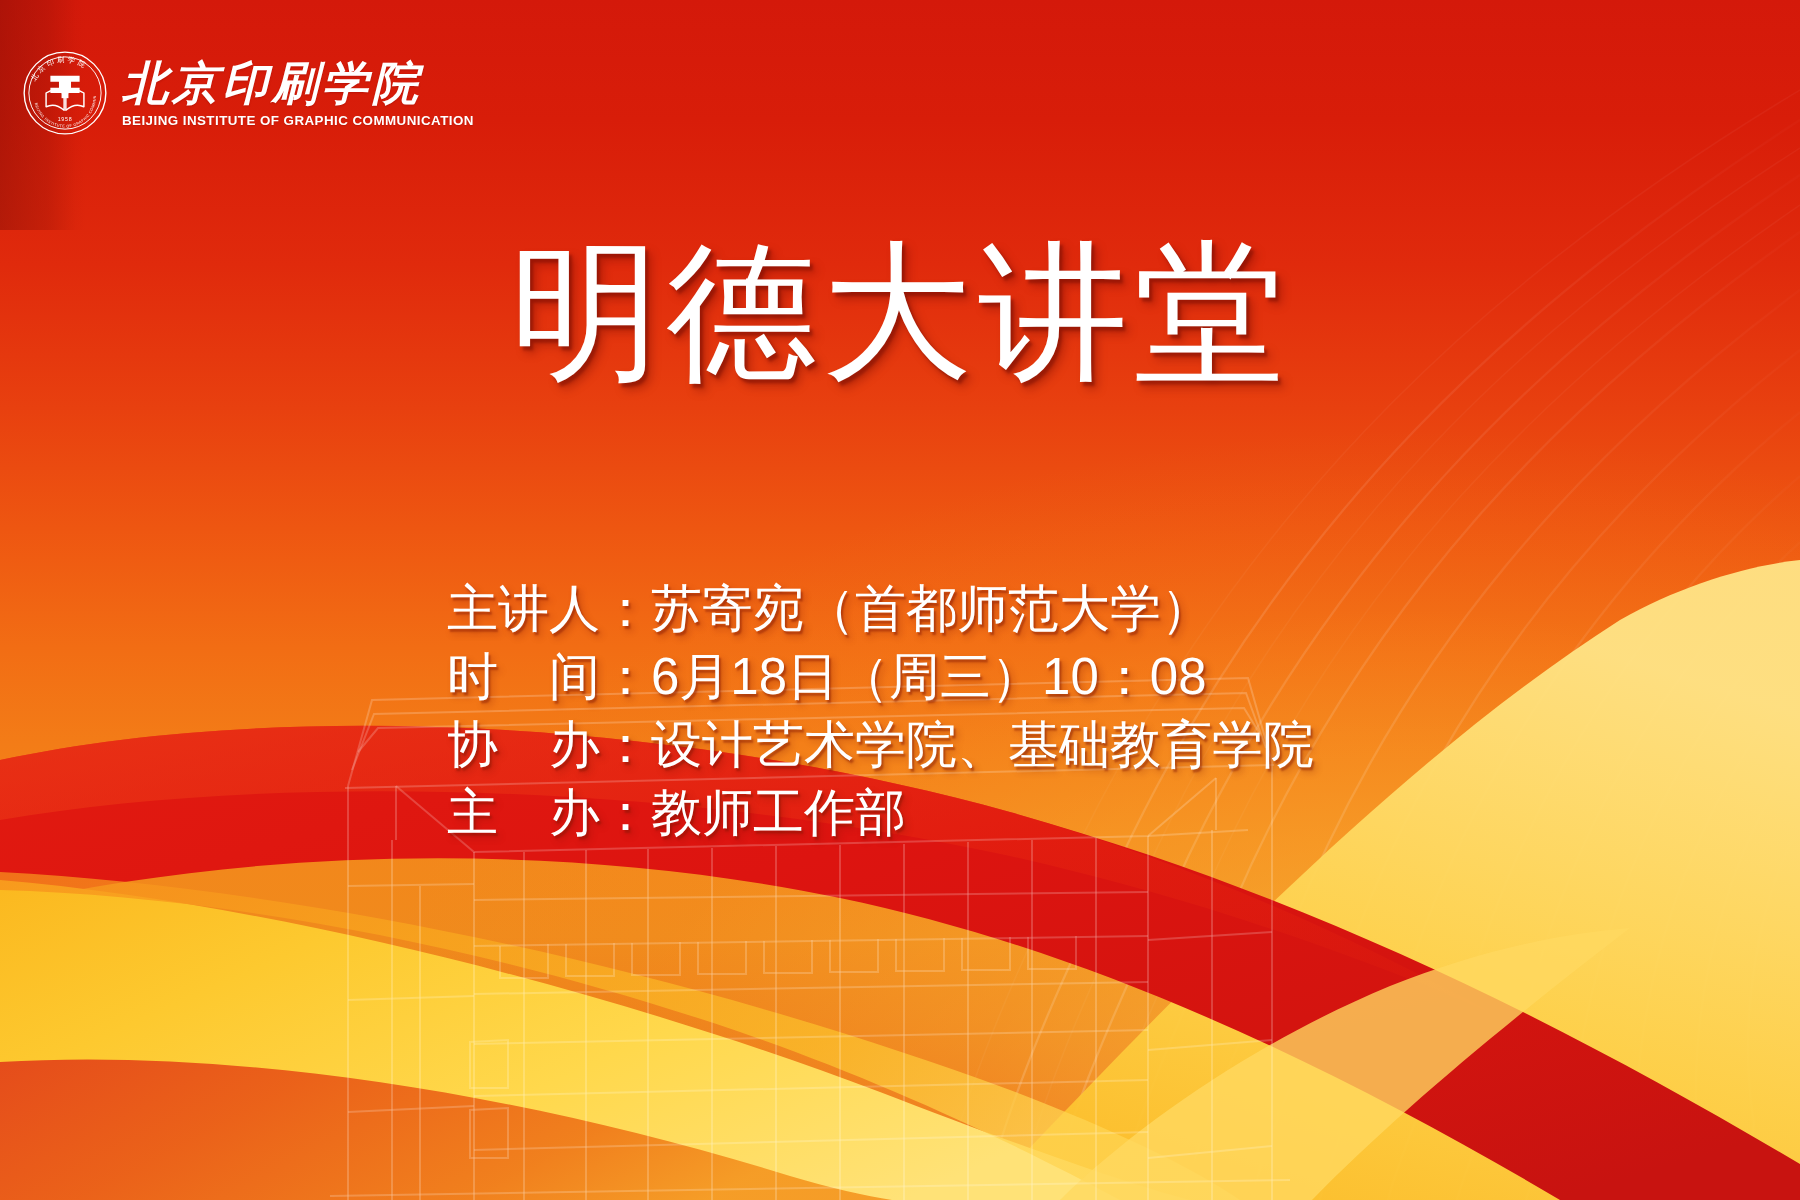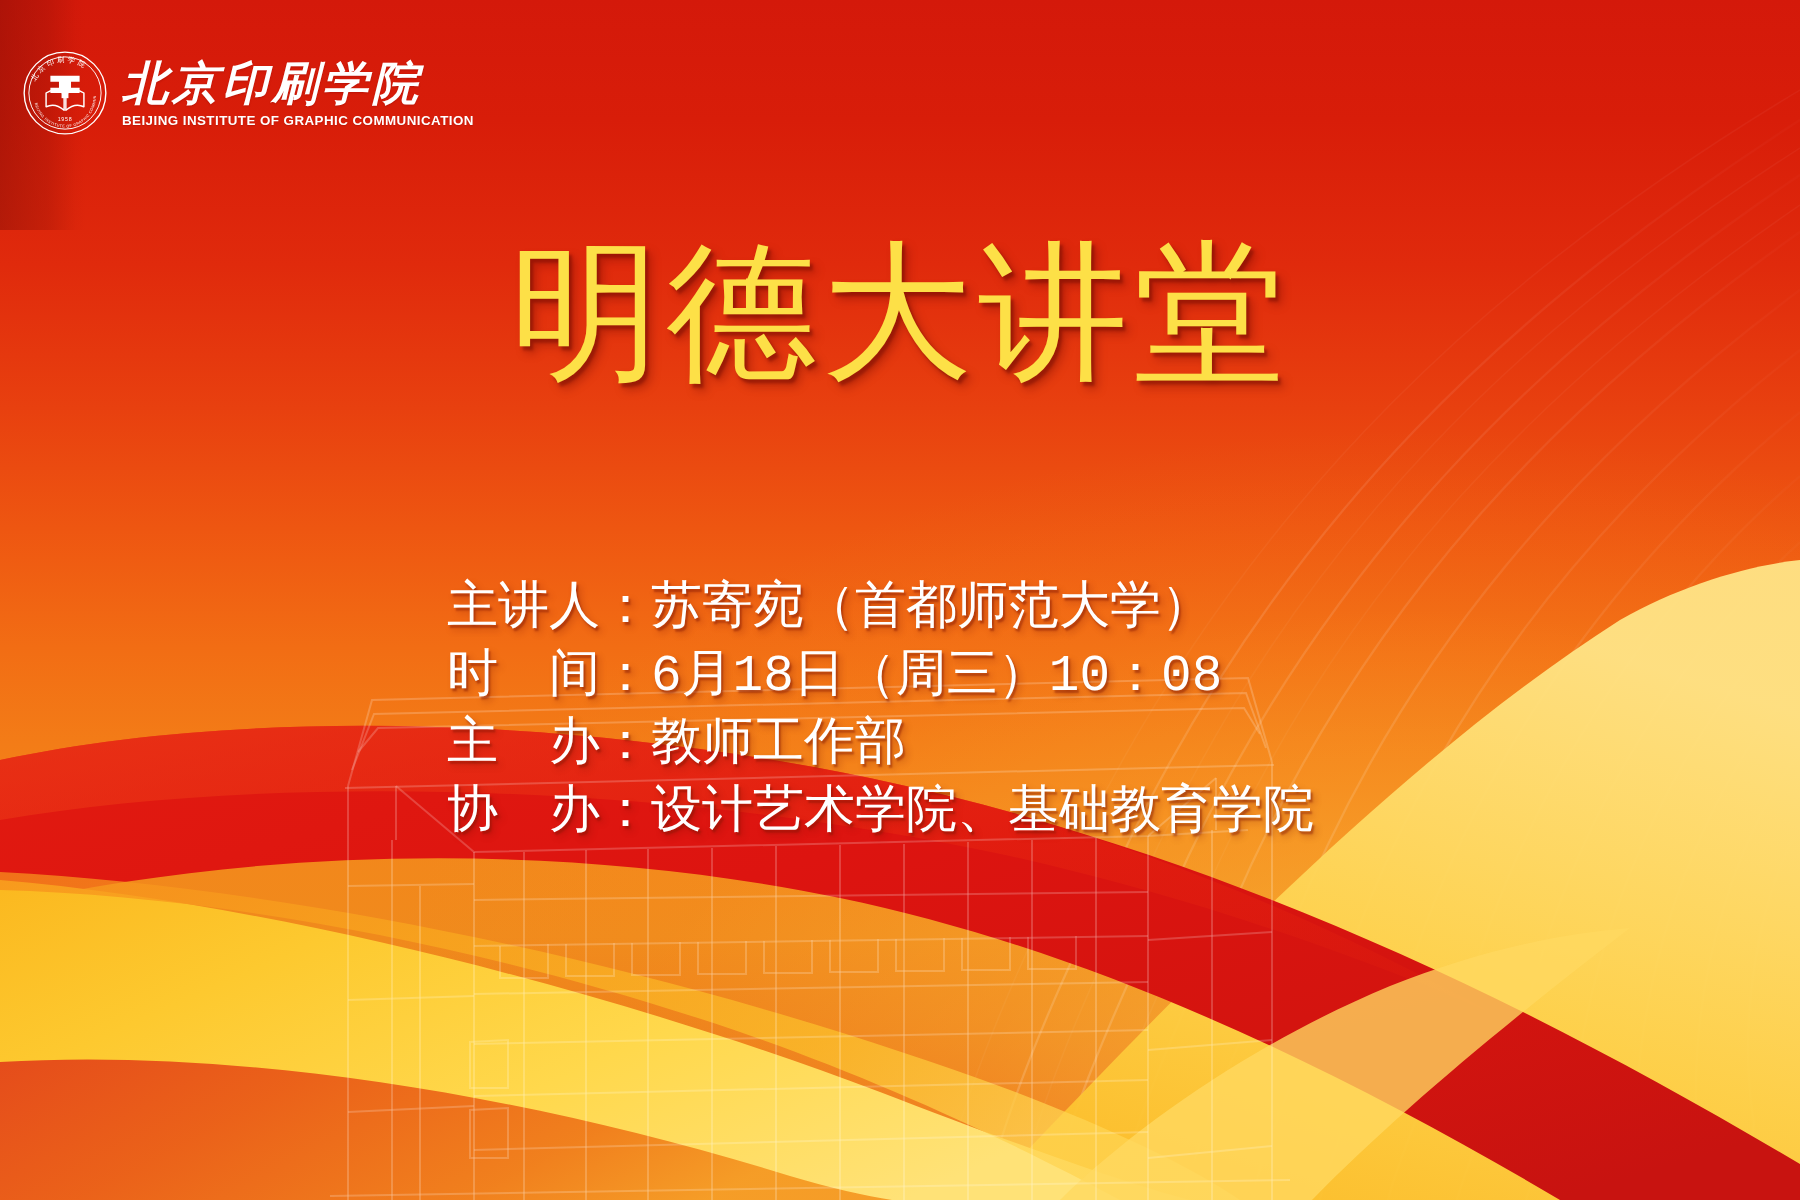--- a/index.html
+++ b/index.html
@@ -97,36 +97,36 @@
   
   #main-title {
     position: absolute;
     left: 0; right: 0;
     top: 238px;
     text-align: center;
     font-family: "Liberation Serif", "DejaVu Serif", serif;
     font-size: 150px;
     line-height: 1.0;
     letter-spacing: 6px;
-    color: #fde047;
+    color: #ffffff;
     text-shadow:
        3px 4px 3px rgba(120,12,4,0.55),
        6px 7px 10px rgba(110,10,4,0.35);
     white-space: nowrap;
   }
 
   
   #details {
     position: absolute;
     left: 447px;
     top: 575px;
     width: 920px;
   }
   .detail-line {
-    font-family: Liberation Mono, monospace;
+    font-family: Liberation Sans, sans-serif;
     font-size: 51px;
     line-height: 68px;
     color: #ffffff;
     white-space: nowrap;
     text-shadow:
        2px 3px 2px rgba(130,20,5,0.48),
        4px 5px 7px rgba(120,15,4,0.30);
   }
 </style>
 </head>
@@ -321,17 +321,17 @@
                   font-style:italic;text-shadow:0 1px 2px rgba(120,0,0,0.3);">北京印刷学院</div>
       <div id="wordmark-en">BEIJING INSTITUTE OF GRAPHIC COMMUNICATION</div>
     </div>
   </div>
 
   <div id="main-title">明德大讲堂</div>
 
   <div id="details">
     <div class="detail-line">主讲人：苏寄宛（首都师范大学）</div>
     <div class="detail-line">时　间：6月18日（周三）10：08</div>
+    <div class="detail-line">协　办：设计艺术学院、基础教育学院</div>
     <div class="detail-line">主　办：教师工作部</div>
-    <div class="detail-line">协　办：设计艺术学院、基础教育学院</div>
   </div>
 
 </div>
 
 </body></html>

